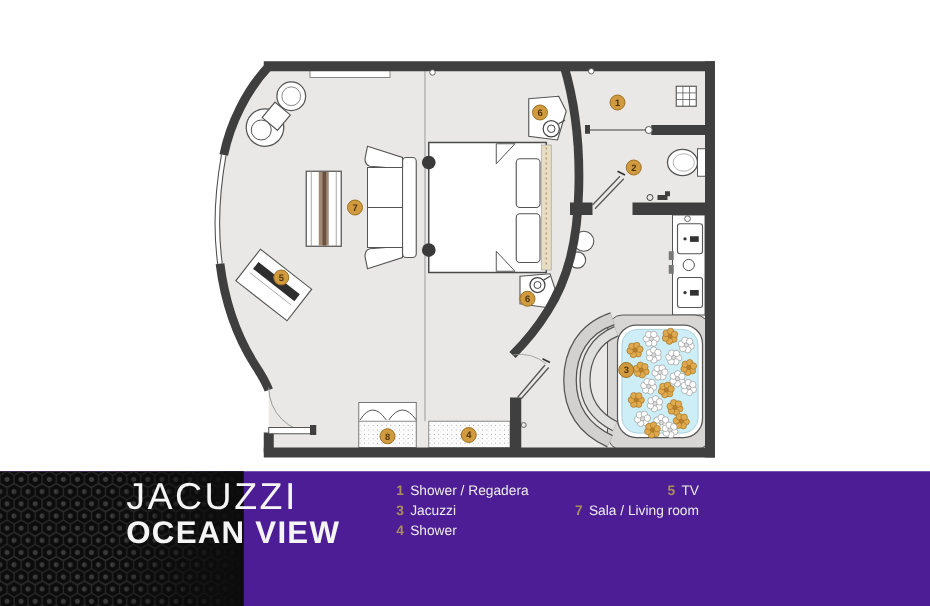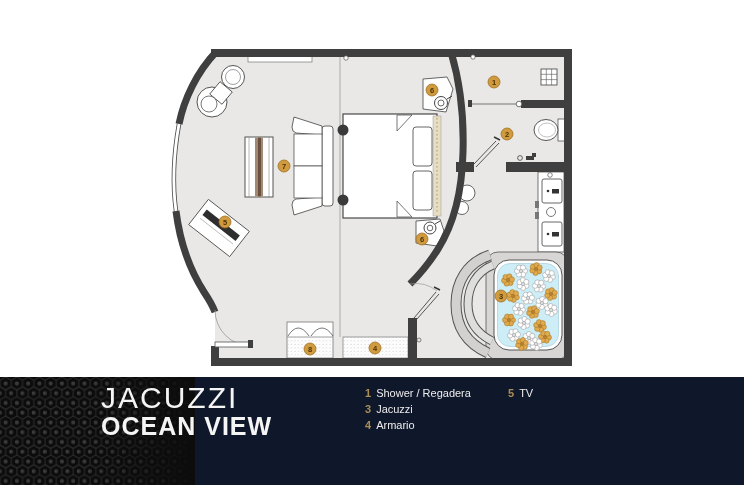--- a/index.html
+++ b/index.html
@@ -1,25 +1,25 @@
 <!DOCTYPE html>
 <html><head>
 <meta charset="utf-8">
 <style>
   html,body{margin:0;padding:0;background:#fff;}
   #stage{position:relative;width:744px;height:485px;overflow:hidden;background:#fff;
          font-family:"Liberation Sans",sans-serif;}
   #plan-wrap{position:absolute;left:0;top:0;width:744px;height:377px;background:#fff;}
   
-  #bottombar{position:absolute;left:0;top:377px;width:744px;height:108px;background:#0f172a;}
+  #bottombar{position:absolute;left:0;top:377px;width:744px;height:108px;background:#4c1d95;}
   #hexwrap{position:absolute;left:0;top:0;width:195px;height:108px;}
   #titleblock{position:absolute;left:101px;top:6px;color:#f5f5f5;}
   #title-line1{font-size:30px;line-height:30px;font-weight:400;letter-spacing:2px;}
   #title-line2{font-size:25px;line-height:25px;font-weight:700;letter-spacing:1px;margin-top:1px;}
-  .legend-col{position:absolute;top:8px;font-size:11px;line-height:16px;color:#ececec;white-space:nowrap;margin-left:48px;}
+  .legend-col{position:absolute;top:8px;font-size:11px;line-height:16px;color:#ececec;white-space:nowrap;}
   #legend-col1{left:317px;}
   #legend-col2{left:460px;text-align:right;}
   .legend-item .n{color:#a98e58;margin-right:5px;font-weight:700;}
   svg{display:block;}
 </style>
 </head>
 <body>
 
 <div id="stage">
 
@@ -460,19 +460,20 @@
     </div>
 
     <div id="titleblock">
       <div id="title-line1">JACUZZI</div>
       <div id="title-line2">OCEAN VIEW</div>
     </div>
 
     <div id="legend-col1" class="legend-col">
       <div class="legend-item"><span class="n">1</span><span>Shower / Regadera</span></div>
       <div class="legend-item"><span class="n">3</span><span>Jacuzzi</span></div>
-      <div class="legend-item"><span class="n">4</span><span>Armario</span></div>
+      <div class="legend-item"><span class="n">4</span><span>Shower</span></div>
     </div>
     <div id="legend-col2" class="legend-col">
       <div class="legend-item"><span class="n">5</span><span>TV</span></div>
+      <div class="legend-item"><span class="n">7</span><span>Sala / Living room</span></div>
     </div>
   </div>
 </div>
 
 </body></html>

